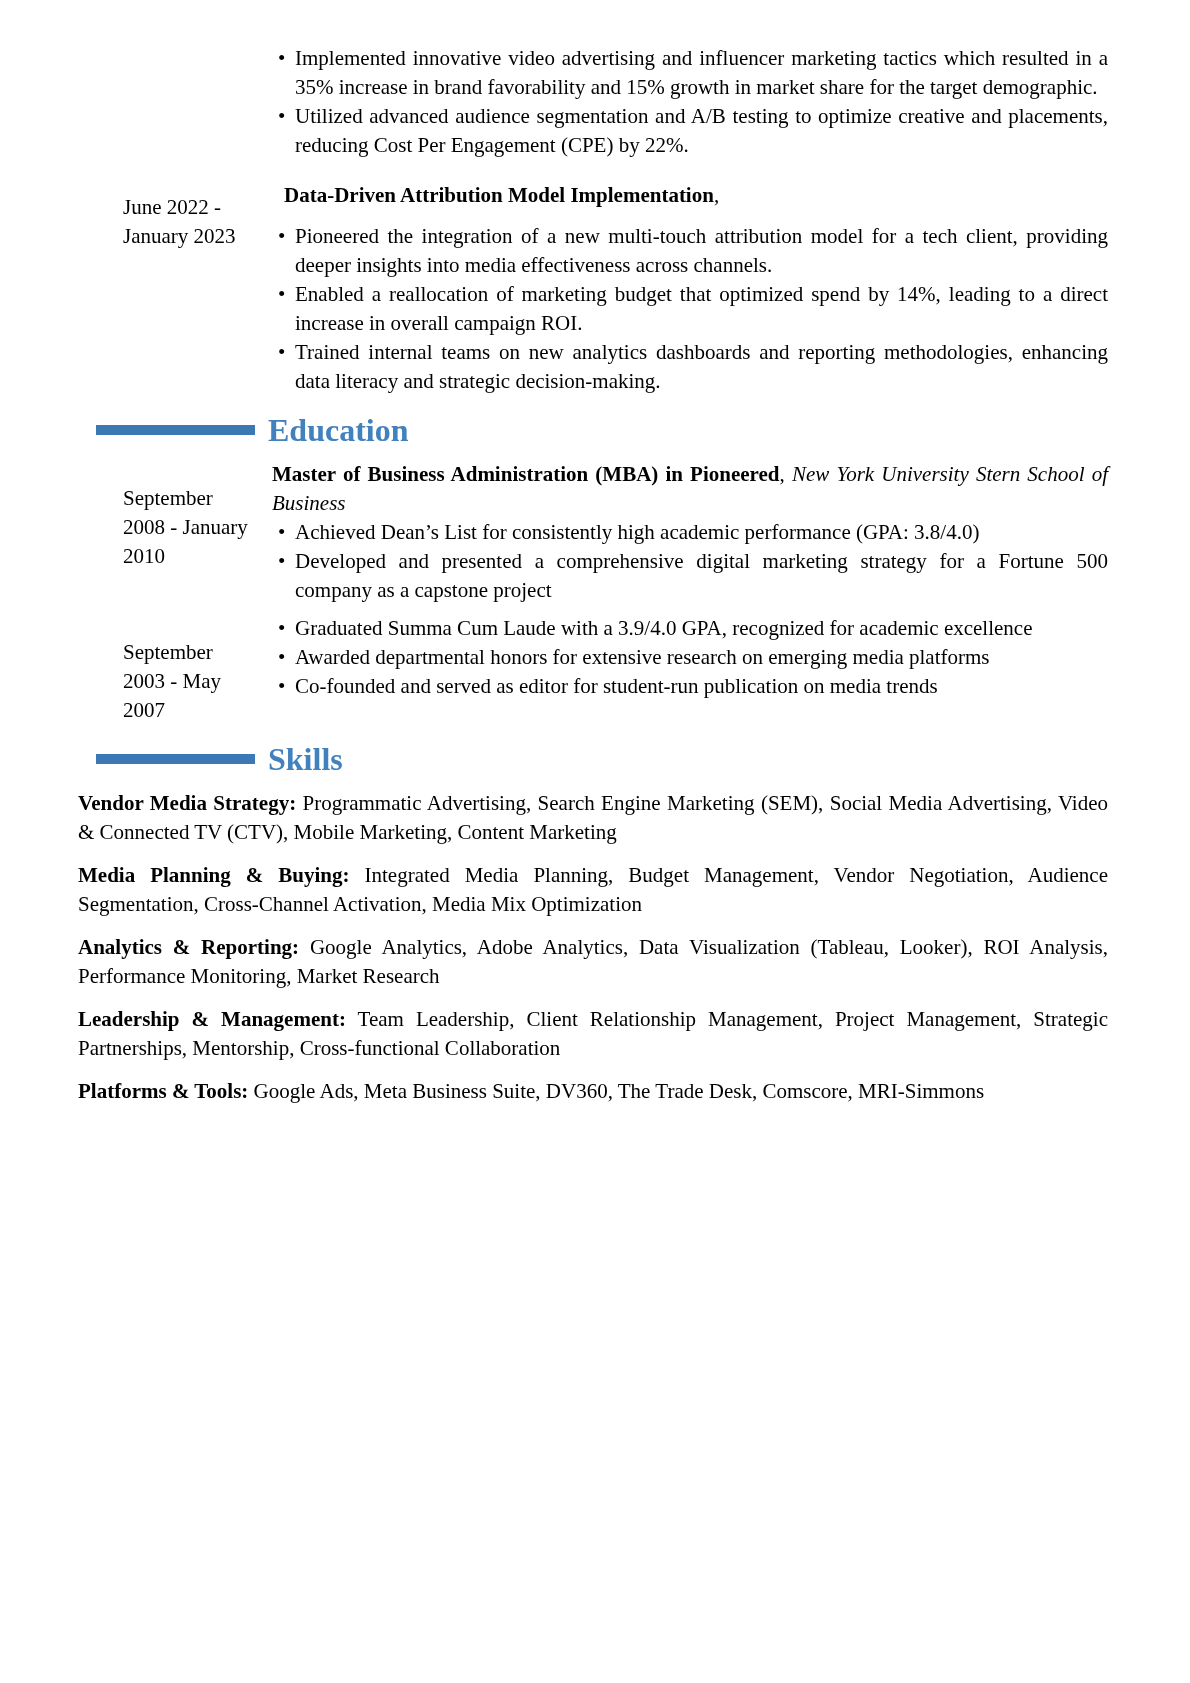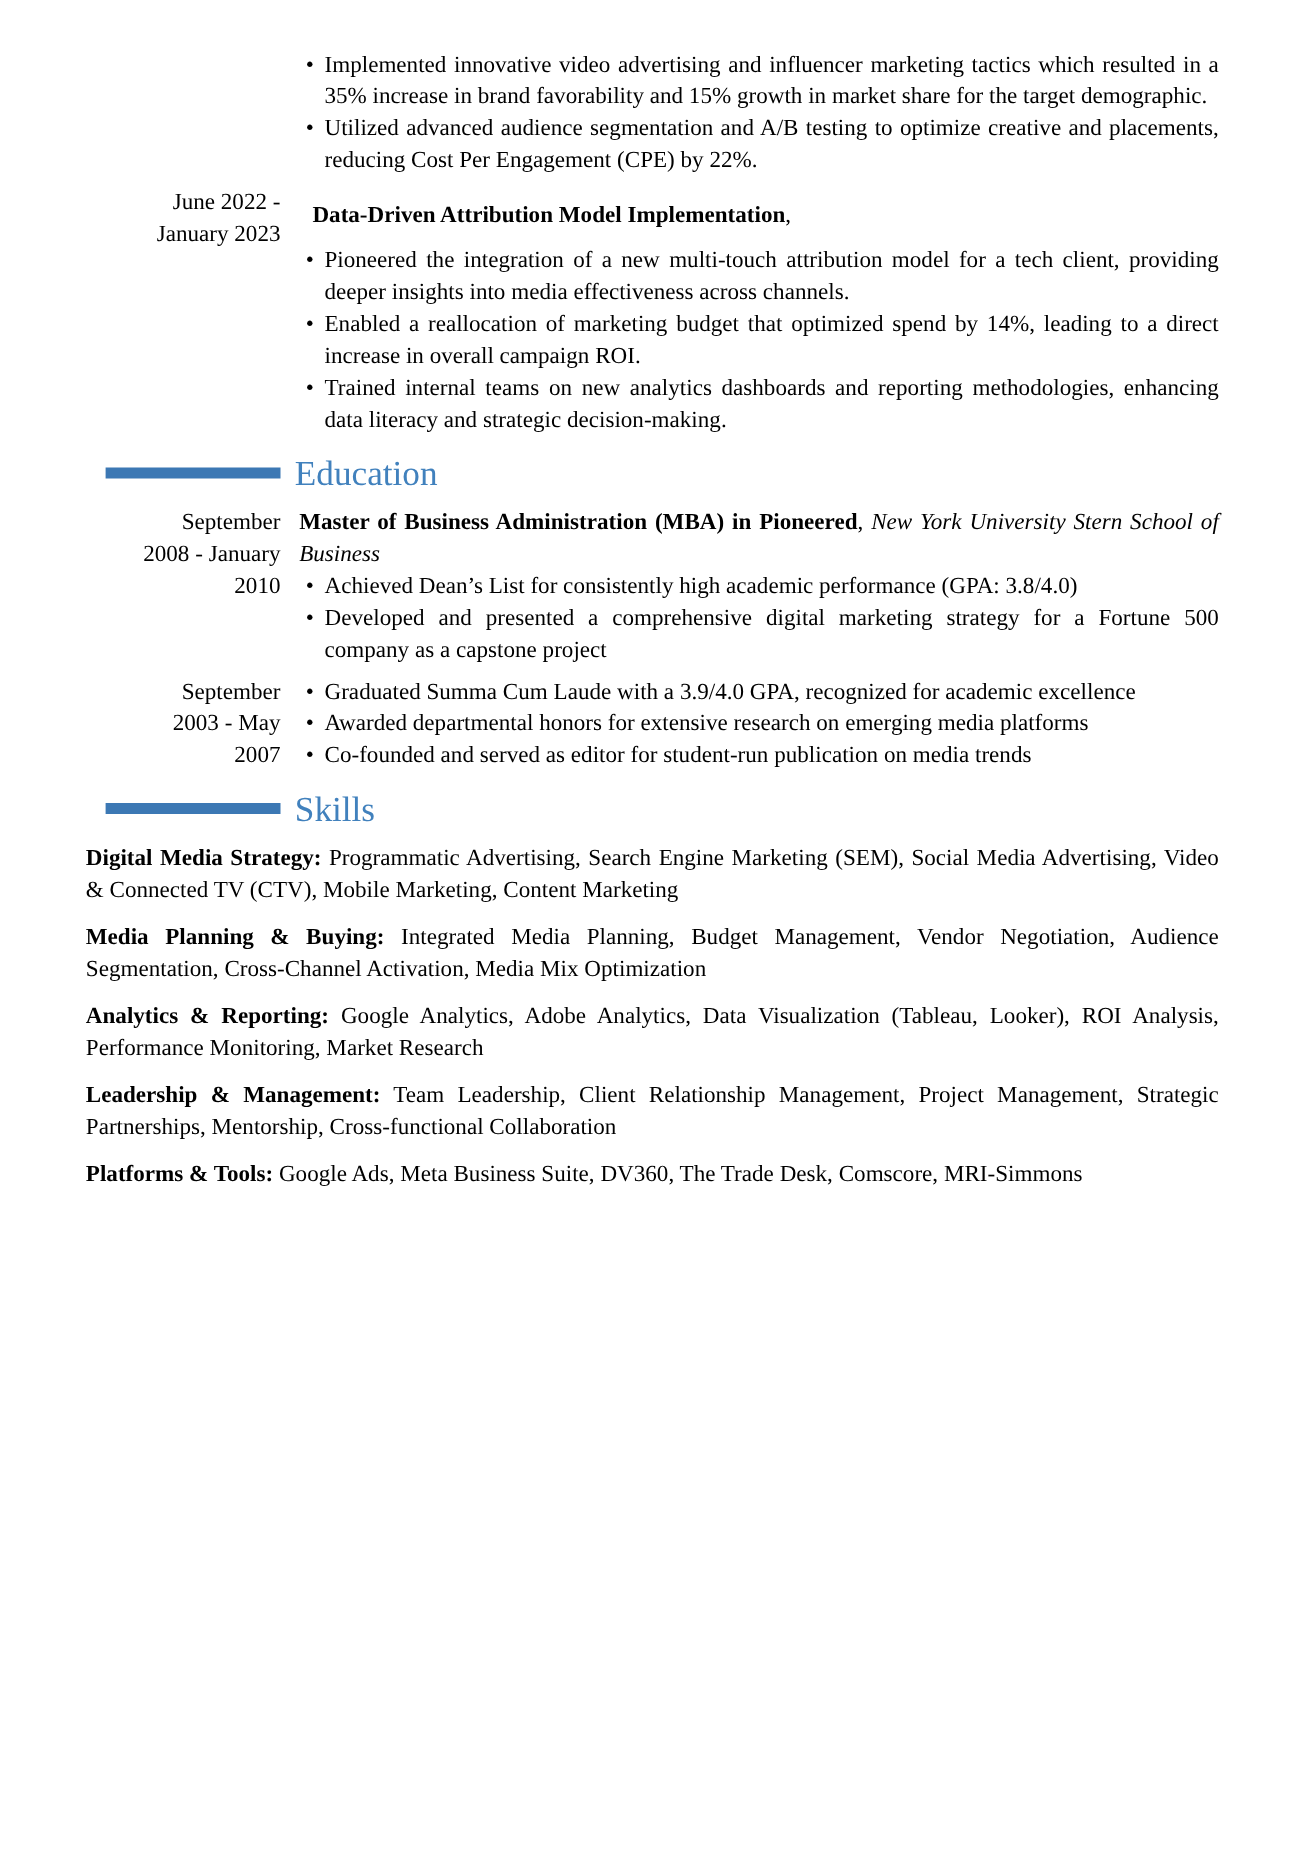--- a/index.html
+++ b/index.html
@@ -18,22 +18,23 @@
     font-size: 21px;
     line-height: 29px;
     color: #000000;
     hyphens: auto;
     overflow: hidden;
   }
   .entry { display: flex; margin-bottom: 9px; }
   .date-col {
     flex: 0 0 177px;
     padding-left: 45px;
-    text-align: right;
+    text-align: left;
     hyphens: none;
+    margin-top: 24px;
   }
   .content-col { flex: 1; margin-left: 17px; min-width: 0; }
   .entry-title { margin: 12px; }
   .entry-title b { font-weight: bold; }
   .bullets { margin: 0; padding: 0; list-style: none; }
   .bullets li {
     position: relative;
     padding-left: 23px;
     text-align: justify;
   }
@@ -41,21 +42,21 @@
     content: "\2022";
     position: absolute;
     left: 6px;
   }
   .section-heading {
     display: flex;
     align-items: center;
     margin: 14px 0 10px 0;
     font-size: 32px;
     line-height: 40px;
-    font-weight: normal;
+    font-weight: bold;
     color: var(--accent-heading);
   }
   .section-heading .rule {
     flex: 0 0 auto;
     width: 159px;
     height: 10px;
     margin-left: 18px;
     background: var(--accent-bar);
   }
   .section-heading .label { margin-left: 13px; }
@@ -117,21 +118,21 @@
         <li>Co-founded and served as editor for student-run publication on media trends</li>
       </ul>
     </div>
   </div>
 
   <h2 class="section-heading">
     <span class="rule"></span>
     <span class="label">Skills</span>
   </h2>
 
-  <p class="skill-line"><b>Digital Media Strategy:</b> <span>Programmatic Advertising, Search Engine Marketing (SEM), Social Media Advertising, Video &amp; Connected TV (CTV), Mobile Marketing, Content Marketing</span></p>
+  <p class="skill-line"><b>Vendor Media Strategy:</b> <span>Programmatic Advertising, Search Engine Marketing (SEM), Social Media Advertising, Video &amp; Connected TV (CTV), Mobile Marketing, Content Marketing</span></p>
 
   <p class="skill-line"><b>Media Planning &amp; Buying:</b> <span>Integrated Media Planning, Budget Management, Vendor Negotiation, Audience Segmentation, Cross-Channel Activation, Media Mix Optimization</span></p>
 
   <p class="skill-line"><b>Analytics &amp; Reporting:</b> <span>Google Analytics, Adobe Analytics, Data Visualization (Tableau, Looker), ROI Analysis, Performance Monitoring, Market Research</span></p>
 
   <p class="skill-line"><b>Leadership &amp; Management:</b> <span>Team Leadership, Client Relationship Management, Project Management, Strategic Partnerships, Mentorship, Cross-functional Collaboration</span></p>
 
   <p class="skill-line"><b>Platforms &amp; Tools:</b> <span>Google Ads, Meta Business Suite, DV360, The Trade Desk, Comscore, MRI-Simmons</span></p>
 
 </div>

